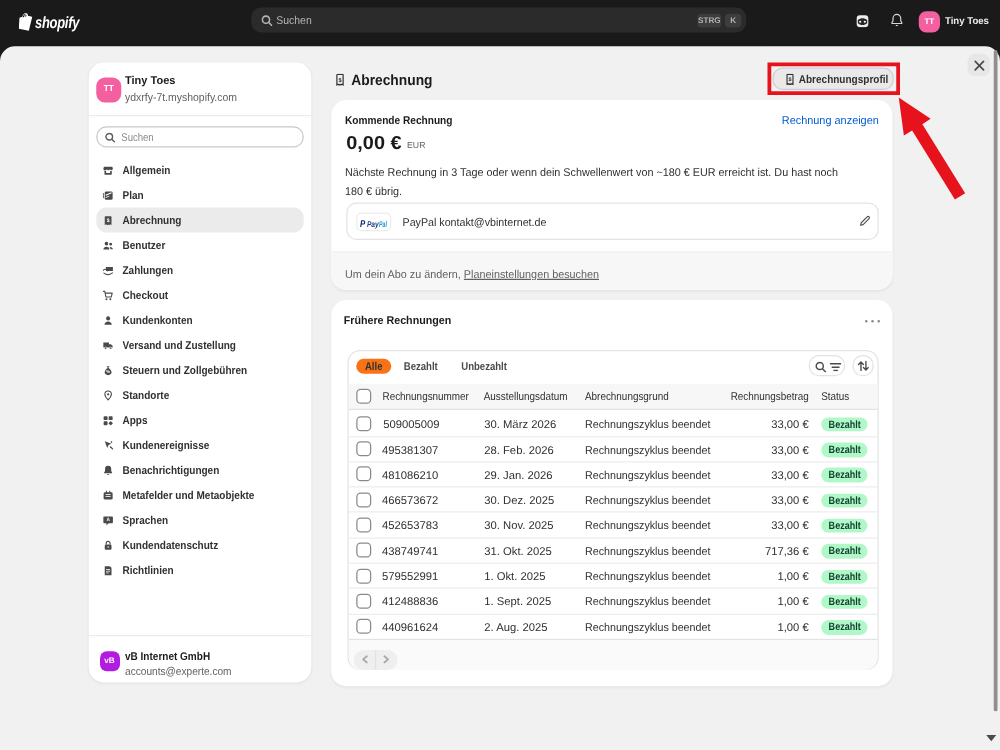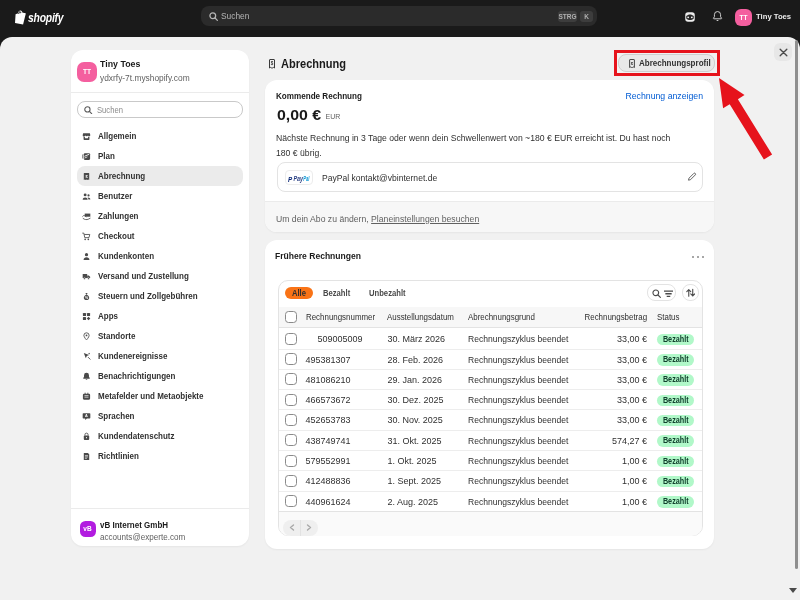--- a/index.html
+++ b/index.html
@@ -159,33 +159,33 @@
       <div class="nav-item">
         <svg class="ic" viewBox="0 0 20 20">
           <path d="M7.5 2h5l-1.5 3h-2z" fill="#4a4a4a"></path>
           <path d="M10 5c4 2.5 6 5.5 6 8.5 0 2.7-2.5 4.5-6 4.5s-6-1.8-6-4.5C4 10.5 6 7.5 10 5z" fill="#4a4a4a"></path>
           <text x="10" y="15" font-size="8" font-weight="bold" fill="#fff" text-anchor="middle">%</text>
         </svg>
         <span class="tx">Steuern und Zollgebühren</span>
       </div>
       <div class="nav-item">
         <svg class="ic" viewBox="0 0 20 20">
+          <path d="M10 1.8a5.8 5.8 0 0 1 5.8 5.8c0 4-5.8 10-5.8 10S4.2 11.6 4.2 7.6A5.8 5.8 0 0 1 10 1.8z" fill="none" stroke="#4a4a4a" stroke-width="1.9"></path>
+          <circle cx="10" cy="7.6" r="2" fill="#4a4a4a"></circle>
+        </svg>
+        <span class="tx">Standorte</span>
+      </div>
+      <div class="nav-item">
+        <svg class="ic" viewBox="0 0 20 20">
           <rect x="2" y="2" width="7" height="7" rx="1.5" fill="#4a4a4a"></rect>
           <rect x="11" y="2" width="7" height="7" rx="1.5" fill="#4a4a4a"></rect>
           <rect x="2" y="11" width="7" height="7" rx="1.5" fill="#4a4a4a"></rect>
           <path d="M14.5 10.5l4 4-4 4-4-4z" fill="#4a4a4a"></path>
         </svg>
         <span class="tx">Apps</span>
-      </div>
-      <div class="nav-item">
-        <svg class="ic" viewBox="0 0 20 20">
-          <path d="M10 1.8a5.8 5.8 0 0 1 5.8 5.8c0 4-5.8 10-5.8 10S4.2 11.6 4.2 7.6A5.8 5.8 0 0 1 10 1.8z" fill="none" stroke="#4a4a4a" stroke-width="1.9"></path>
-          <circle cx="10" cy="7.6" r="2" fill="#4a4a4a"></circle>
-        </svg>
-        <span class="tx">Standorte</span>
       </div>
       <div class="nav-item">
         <svg class="ic" viewBox="0 0 20 20">
           <path d="M4 2l4.5 12 2.2-5 5-2.2z" fill="#4a4a4a"></path>
           <path d="M14 12l4 4" stroke="#4a4a4a" stroke-width="2" stroke-linecap="round"></path>
           <path d="M16 2v3M14.5 3.5h3" stroke="#4a4a4a" stroke-width="1.4"></path>
         </svg>
         <span class="tx">Kundenereignisse</span>
       </div>
       <div class="nav-item">
@@ -313,21 +313,21 @@
       <div class="cb" style="left:6px;top:3.5px;"></div>
       <div class="t th" style="left:27px;">Rechnungsnummer</div>
       <div class="t th" style="left:108.9px;">Ausstellungsdatum</div>
       <div class="t th" style="left:189px;">Abrechnungsgrund</div>
       <div class="tr th" style="right:54.5px;">Rechnungsbetrag</div>
       <div class="t th" style="left:378px;">Status</div>
     </div>
     <div id="rows">
         <div class="row" style="top:48.75px">
           <div class="cb" style="left:6px;top:3.6px;"></div>
-          <div class="td" style="left:39px;">509005009</div>
+          <div class="td" style="left:28px;">509005009</div>
           <div class="td" style="left:108.9px;text-align:right;">30. März 2026</div>
           <div class="td t" style="left:189px;transform:scaleX(.95);">Rechnungszyklus beendet</div>
           <div class="td tr" style="right:54.5px;">33,00 €</div>
           <div class="badge">
             <span>Bezahlt</span>
           </div>
         </div>
         <div class="row" style="top:69.05px">
           <div class="cb" style="left:6px;top:3.6px;"></div>
           <div class="td" style="left:27px;">495381307</div>
@@ -366,21 +366,21 @@
           <div class="td tr" style="right:54.5px;">33,00 €</div>
           <div class="badge">
             <span>Bezahlt</span>
           </div>
         </div>
         <div class="row" style="top:150.25px">
           <div class="cb" style="left:6px;top:3.6px;"></div>
           <div class="td" style="left:27px;">438749741</div>
           <div class="td" style="left:108.9px;">31. Okt. 2025</div>
           <div class="td t" style="left:189px;transform:scaleX(.95);">Rechnungszyklus beendet</div>
-          <div class="td tr" style="right:54.5px;">574,27 €</div>
+          <div class="td tr" style="right:54.5px;">717,36 €</div>
           <div class="badge">
             <span>Bezahlt</span>
           </div>
         </div>
         <div class="row" style="top:170.55px">
           <div class="cb" style="left:6px;top:3.6px;"></div>
           <div class="td" style="left:27px;">579552991</div>
           <div class="td" style="left:108.9px;">1. Okt. 2025</div>
           <div class="td t" style="left:189px;transform:scaleX(.95);">Rechnungszyklus beendet</div>
           <div class="td tr" style="right:54.5px;">1,00 €</div>

